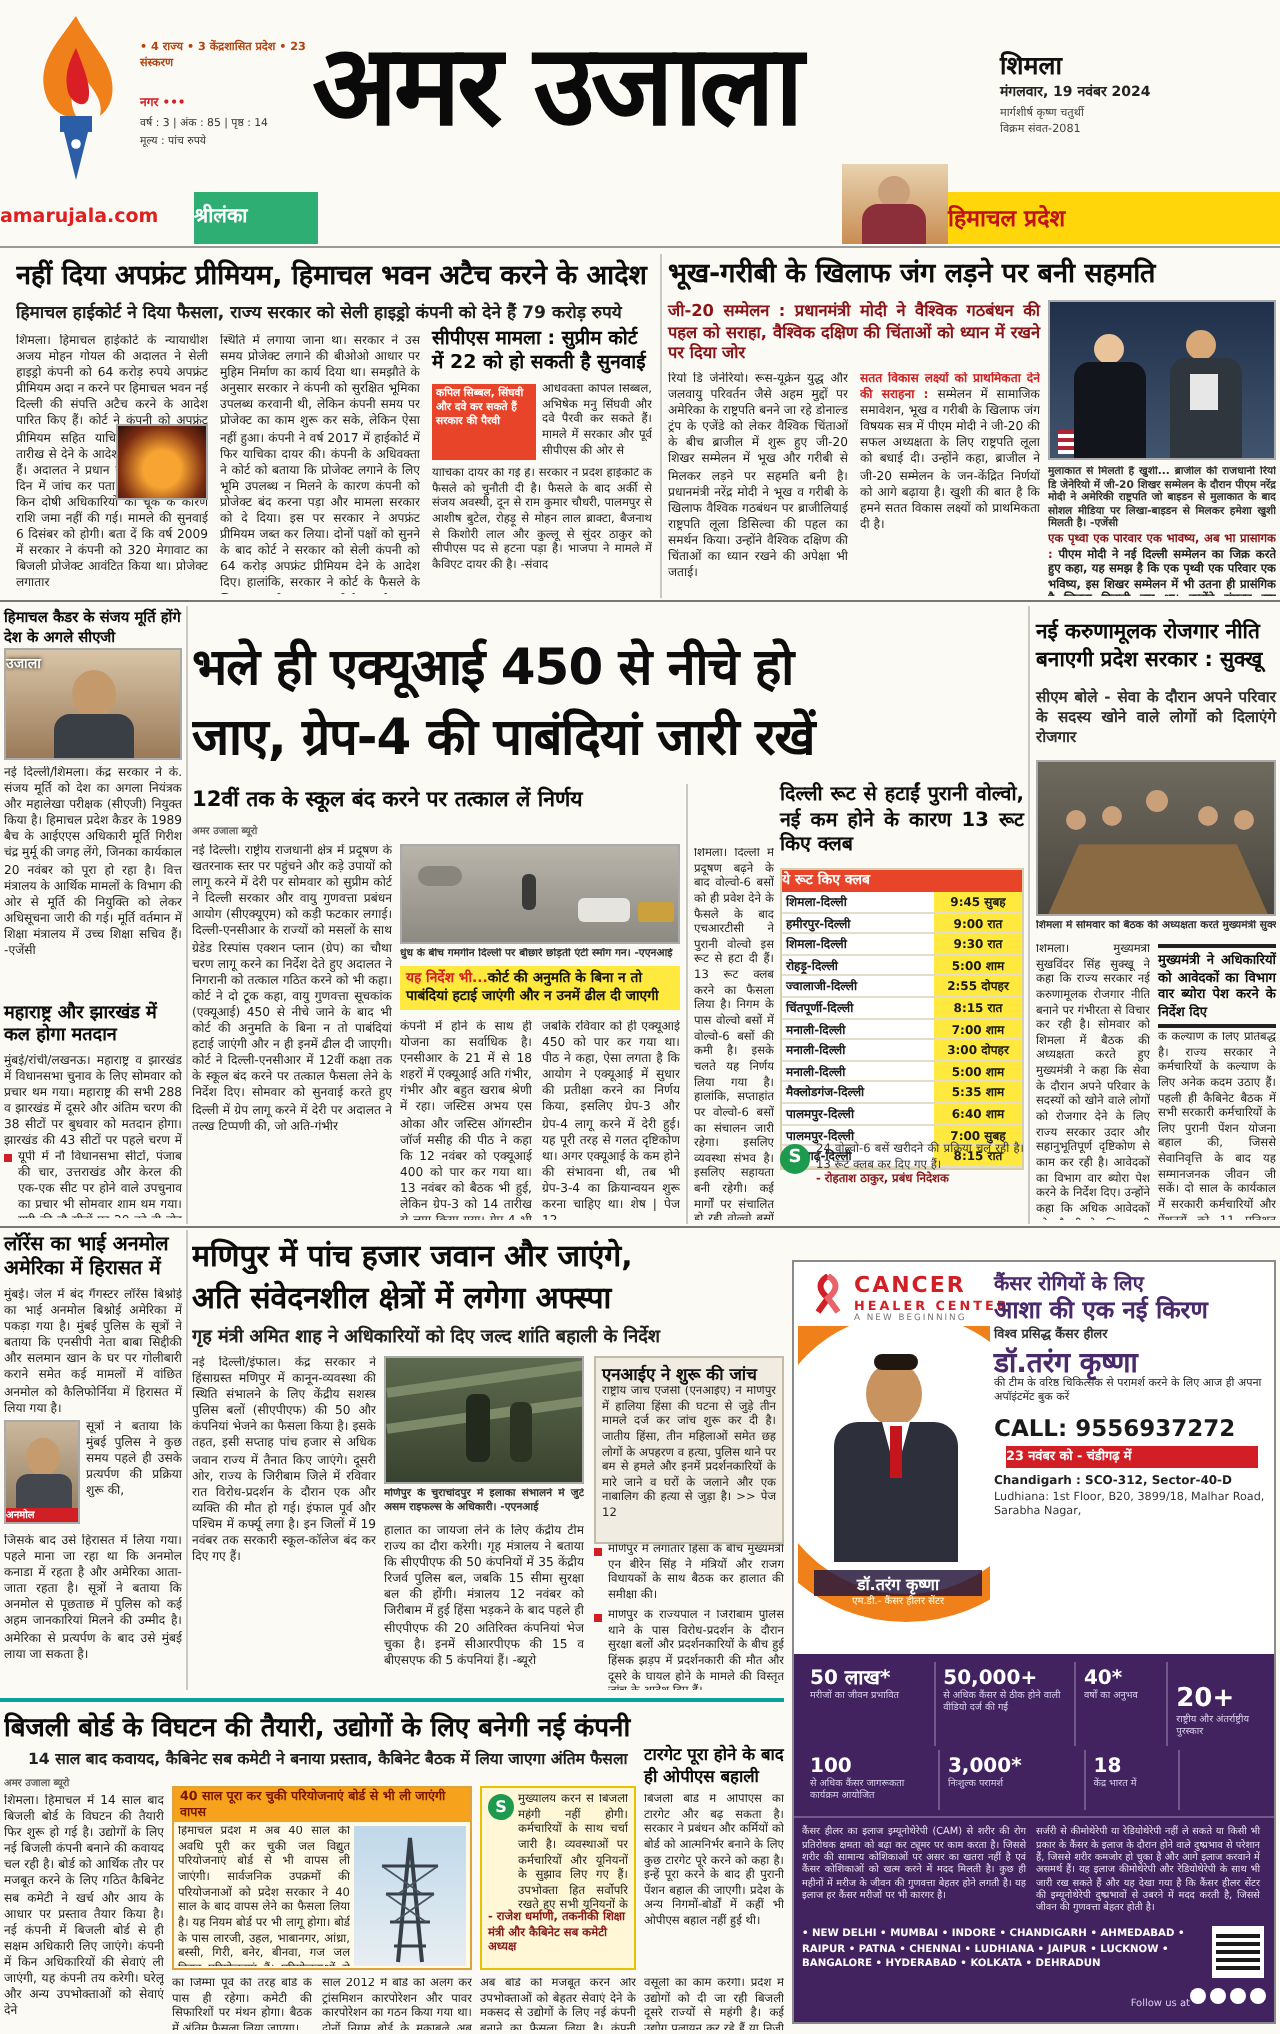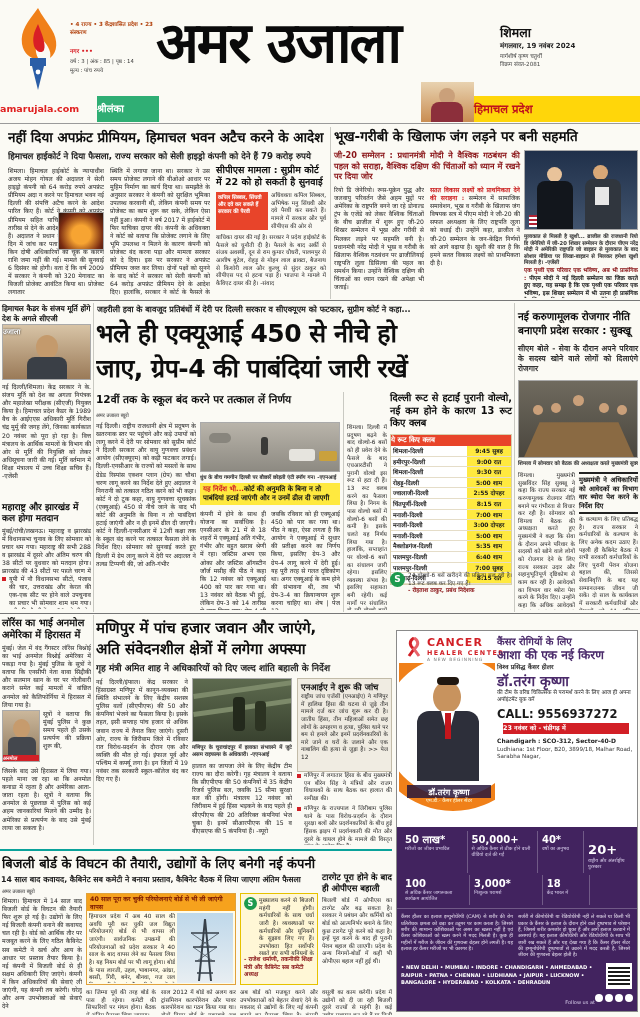--- a/index.html
+++ b/index.html
@@ -98,21 +98,20 @@
   </div>
   <div class="abs sm j" style="left:2px;top:383px;width:89px;height:116px;overflow:hidden;">नई दिल्ली/शिमला। केंद्र सरकार ने के. संजय मूर्ति को देश का अगला नियंत्रक और महालेखा परीक्षक (सीएजी) नियुक्त किया है। हिमाचल प्रदेश कैडर के 1989 बैच के आईएएस अधिकारी मूर्ति गिरीश चंद्र मुर्मू की जगह लेंगे, जिनका कार्यकाल 20 नवंबर को पूरा हो रहा है। वित्त मंत्रालय के आर्थिक मामलों के विभाग की ओर से मूर्ति की नियुक्ति को लेकर अधिसूचना जारी की गई। मूर्ति वर्तमान में शिक्षा मंत्रालय में उच्च शिक्षा सचिव हैं। -एजेंसी</div>
   <div class="abs hl" style="left:2px;top:502px;width:89px;font-size:9px;line-height:1.25;">महाराष्ट्र और झारखंड में कल होगा मतदान</div>
   <div class="abs sm j" style="left:2px;top:527px;width:89px;height:46px;overflow:hidden;">मुंबई/रांची/लखनऊ। महाराष्ट्र व झारखंड में विधानसभा चुनाव के लिए सोमवार को प्रचार थम गया। महाराष्ट्र की सभी 288 व झारखंड में दूसरे और अंतिम चरण की 38 सीटों पर बुधवार को मतदान होगा। झारखंड की 43 सीटों पर पहले चरण में 13 नवंबर को वोट पड़े थे।</div>
   <div class="abs" style="left:2px;top:575px;width:89px;display:flex;">
     <span class="redsq"></span>
     <span class="sm j" style="flex:1;height:34px;overflow:hidden;display:block;">यूपी में नौ विधानसभा सीटों, पंजाब की चार, उत्तराखंड और केरल की एक-एक सीट पर होने वाले उपचुनाव का प्रचार भी सोमवार शाम थम गया। यूपी की नौ सीटों पर 20 को ही वोट डाले जाएंगे।</span>
   </div>
   <div class="vline" style="left:93px;top:303px;height:309px;"></div>
 
-  <div class="abs b nw" style="left:97px;top:303px;width:414px;font-size:8px;color:#222;">जहरीली हवा के बावजूद प्रतिबंधों में देरी पर दिल्ली सरकार व सीएक्यूएम को फटकार, सुप्रीम कोर्ट ने कहा...</div>
   <div class="abs hl nw" style="left:96px;top:315px;width:416px;font-size:25px;letter-spacing:-0.5px;">भले ही एक्यूआई 450 से नीचे हो</div>
   <div class="abs hl nw" style="left:96px;top:350px;width:416px;font-size:25px;letter-spacing:-0.5px;">जाए, ग्रेप-4 की पाबंदियां जारी रखें</div>
   <div class="abs hl nw" style="left:96px;top:392px;width:250px;font-size:10.6px;">12वीं तक के स्कूल बंद करने पर तत्काल लें निर्णय</div>
   <div class="abs" style="left:96px;top:412px;font-size:5px;color:#666;font-weight:bold;">अमर उजाला ब्यूरो</div>
   <div class="abs sm j" style="left:96px;top:422px;width:100px;height:188px;overflow:hidden;">नई दिल्ली। राष्ट्रीय राजधानी क्षेत्र में प्रदूषण के खतरनाक स्तर पर पहुंचने और कड़े उपायों को लागू करने में देरी पर सोमवार को सुप्रीम कोर्ट ने दिल्ली सरकार और वायु गुणवत्ता प्रबंधन आयोग (सीएक्यूएम) को कड़ी फटकार लगाई। दिल्ली-एनसीआर के राज्यों को मसलों के साथ ग्रेडेड रिस्पांस एक्शन प्लान (ग्रेप) का चौथा चरण लागू करने का निर्देश देते हुए अदालत ने निगरानी को तत्काल गठित करने को भी कहा। कोर्ट ने दो टूक कहा, वायु गुणवत्ता सूचकांक (एक्यूआई) 450 से नीचे जाने के बाद भी कोर्ट की अनुमति के बिना न तो पाबंदियां हटाई जाएंगी और न ही इनमें ढील दी जाएगी। कोर्ट ने दिल्ली-एनसीआर में 12वीं कक्षा तक के स्कूल बंद करने पर तत्काल फैसला लेने के निर्देश दिए। सोमवार को सुनवाई करते हुए दिल्ली में ग्रेप लागू करने में देरी पर अदालत ने तल्ख टिप्पणी की, जो अति-गंभीर</div>
   <div class="photo" style="left:200px;top:422px;width:140px;height:50px;background:linear-gradient(#b9b4aa,#8d8a82);">
     <div class="abs" style="left:60px;top:14px;width:7px;height:18px;background:#3a3a38;border-radius:3px;"></div>
     <div class="abs" style="left:88px;top:26px;width:26px;height:12px;background:#e6e4de;border-radius:3px;"></div>
     <div class="abs" style="left:118px;top:28px;width:18px;height:10px;background:#caa13c;border-radius:2px;"></div>
     <div class="abs" style="left:8px;top:10px;width:22px;height:10px;background:#88857d;border-radius:5px;"></div>
@@ -236,21 +235,21 @@
     <span class="redsq"></span>
     <span class="sm2 j" style="flex:1;height:30px;overflow:hidden;display:block;">मणिपुर में लगातार हिंसा के बीच मुख्यमंत्री एन बीरेन सिंह ने मंत्रियों और राजग विधायकों के साथ बैठक कर हालात की समीक्षा की।</span>
   </div>
   <div class="abs" style="left:297px;top:805px;width:95px;display:flex;">
     <span class="redsq"></span>
     <span class="sm2 j" style="flex:1;height:40px;overflow:hidden;display:block;">मणिपुर के राज्यपाल ने जिरीबाम पुलिस थाने के पास विरोध-प्रदर्शन के दौरान सुरक्षा बलों और प्रदर्शनकारियों के बीच हुई हिंसक झड़प में प्रदर्शनकारी की मौत और दूसरे के घायल होने के मामले की विस्तृत जांच के आदेश दिए हैं।</span>
   </div>
 
   <div class="abs" style="left:0;top:849px;width:392px;height:2px;background:#0aa29a;"></div>
   <div class="abs hl nw" style="left:2px;top:854px;width:390px;font-size:13px;">बिजली बोर्ड के विघटन की तैयारी, उद्योगों के लिए बनेगी नई कंपनी</div>
-  <div class="abs b nw" style="left:1px;top:874px;width:316px;font-size:7.8px;color:#222;">14 साल बाद कवायद, कैबिनेट सब कमेटी ने बनाया प्रस्ताव, कैबिनेट बैठक में लिया जाएगा अंतिम फैसला</div>
+  <div class="abs b nw" style="left:14px;top:874px;width:316px;font-size:7.8px;color:#222;">14 साल बाद कवायद, कैबिनेट सब कमेटी ने बनाया प्रस्ताव, कैबिनेट बैठक में लिया जाएगा अंतिम फैसला</div>
   <div class="abs" style="left:2px;top:888px;font-size:5px;color:#666;font-weight:bold;">अमर उजाला ब्यूरो</div>
   <div class="abs sm j" style="left:2px;top:897px;width:80px;height:117px;overflow:hidden;">शिमला। हिमाचल में 14 साल बाद बिजली बोर्ड के विघटन की तैयारी फिर शुरू हो गई है। उद्योगों के लिए नई बिजली कंपनी बनाने की कवायद चल रही है। बोर्ड को आर्थिक तौर पर मजबूत करने के लिए गठित कैबिनेट सब कमेटी ने खर्च और आय के आधार पर प्रस्ताव तैयार किया है। नई कंपनी में बिजली बोर्ड से ही सक्षम अधिकारी लिए जाएंगे। कंपनी में किन अधिकारियों की सेवाएं ली जाएंगी, यह कंपनी तय करेगी। घरेलू और अन्य उपभोक्ताओं को सेवाएं देने</div>
   <div class="abs" style="left:86px;top:893px;width:150px;height:92px;background:#fffbe8;border:1px solid #e0a23c;box-sizing:border-box;">
     <div class="b" style="background:#f6a21d;color:#7a1500;font-size:6.3px;line-height:1.2;padding:1px 3px;">40 साल पूरा कर चुकी परियोजनाएं बोर्ड से भी ली जाएंगी वापस</div>
     <div style="display:flex;padding:2px;">
       <div class="sm2 j" style="width:86px;height:70px;overflow:hidden;">हिमाचल प्रदेश में अब 40 साल की अवधि पूरी कर चुकी जल विद्युत परियोजनाएं बोर्ड से भी वापस ली जाएंगी। सार्वजनिक उपक्रमों की परियोजनाओं को प्रदेश सरकार ने 40 साल के बाद वापस लेने का फैसला लिया है। यह नियम बोर्ड पर भी लागू होगा। बोर्ड के पास लारजी, उहल, भाबानगर, आंध्रा, बस्सी, गिरी, बनेर, बीनवा, गज जल विद्युत परियोजनाएं हैं। परियोजनाओं से उत्पादित बिजली बोर्ड स्वयं बेचता है।</div>
       <div style="width:56px;height:70px;margin-left:2px;background:linear-gradient(#bfd8ea,#e8eef2);position:relative;overflow:hidden;">
         <svg width="56" height="70" viewBox="0 0 56 70" style="position:absolute;left:0;top:0;">
           <path d="M22 68 L28 6 L34 68" stroke="#374049" stroke-width="2" fill="none"></path>
           <path d="M14 20 H42 M16 34 H40 M18 48 H38 M20 60 H36" stroke="#374049" stroke-width="1.4"></path>

